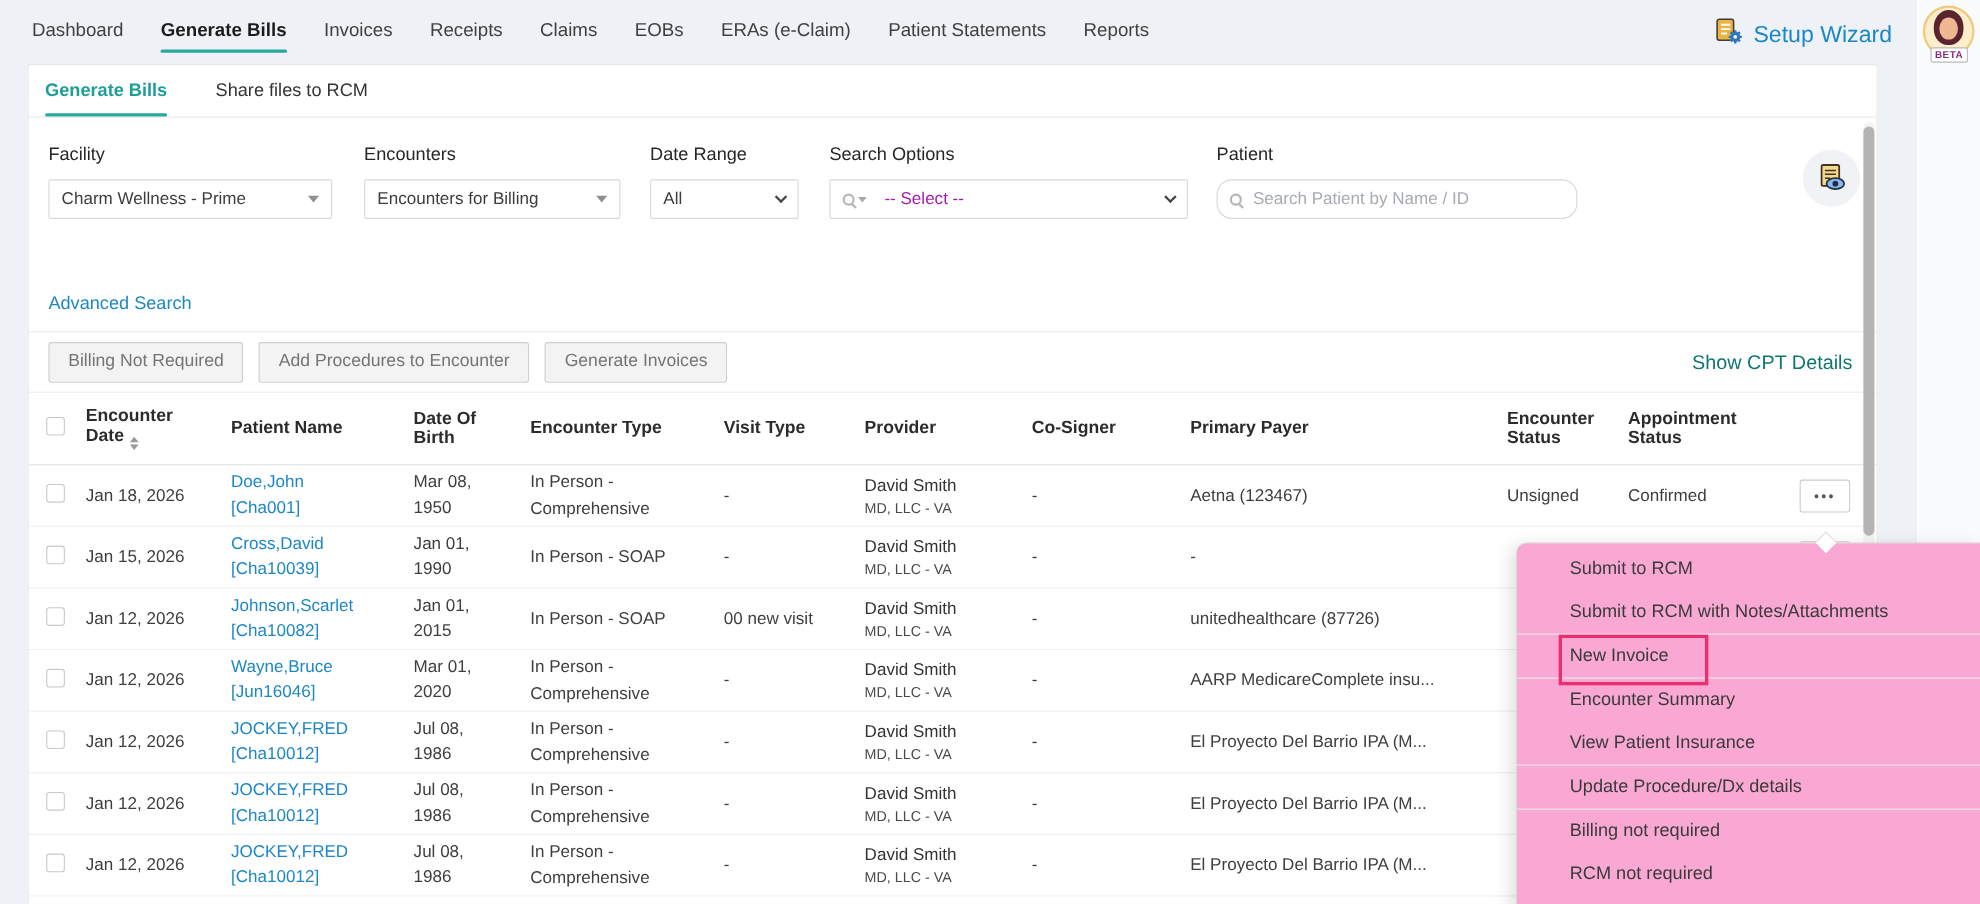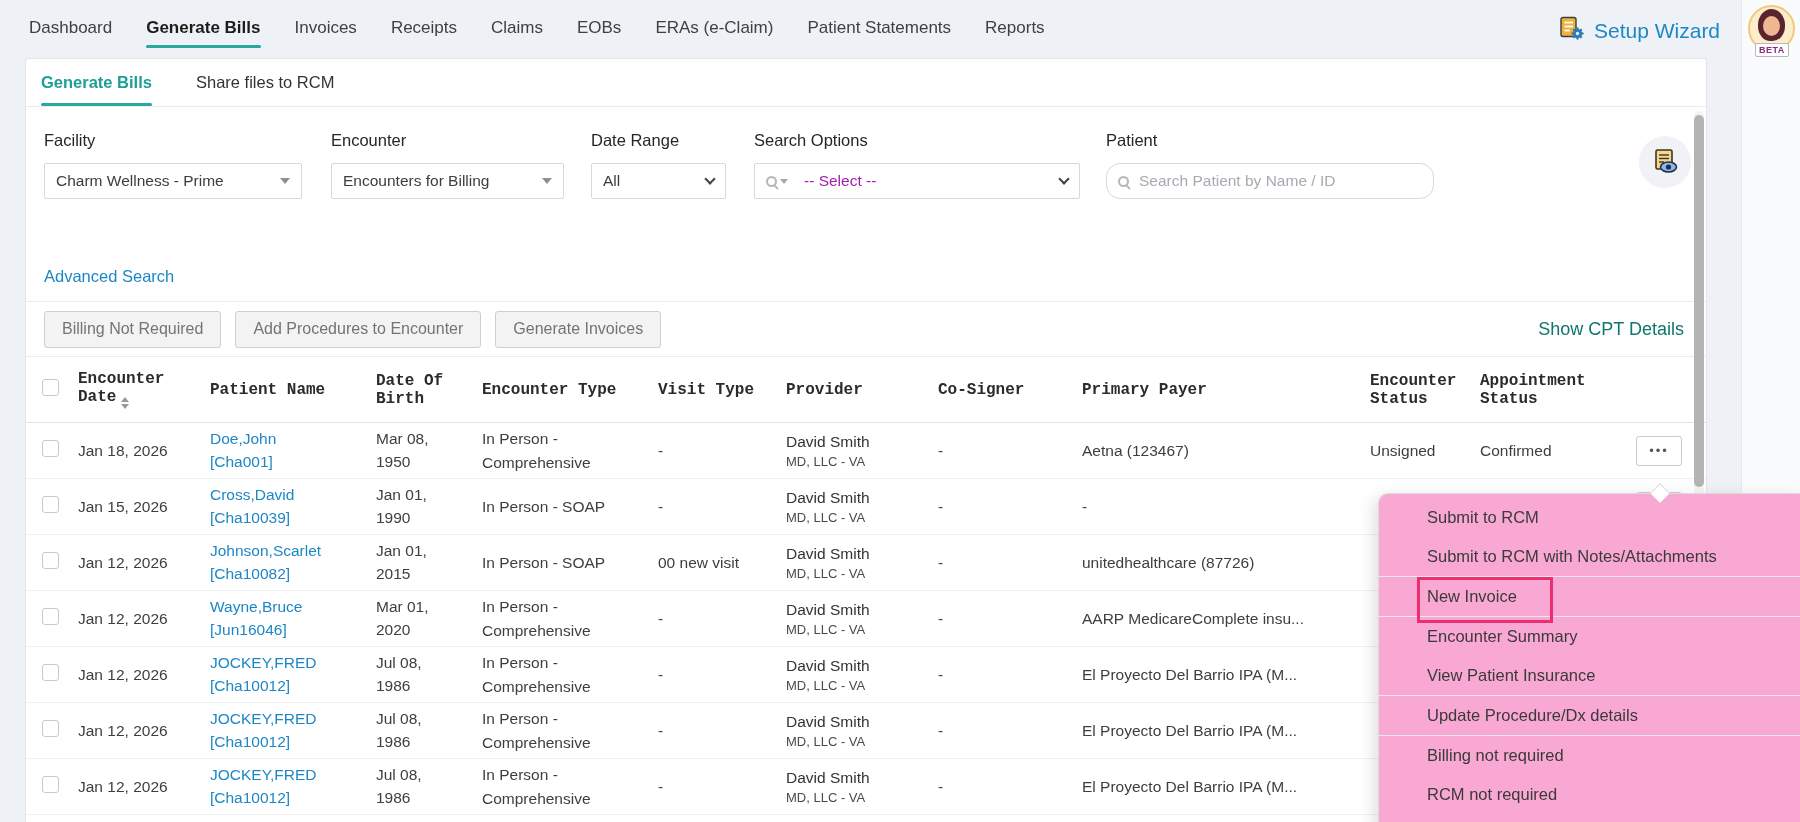--- a/index.html
+++ b/index.html
@@ -53,21 +53,21 @@
 
   
   .toolbar { position:absolute; top:251px; left:18px; right:22px; height:38px; display:flex; align-items:center; }
   .tb-buttons { display:flex; gap:14px; }
   .tbtn { height:37px; padding:0 17px; background:#f3f3f3; border:1px solid #cfcfcf; border-radius:3px; color:#747474; font-size:16px; font-family:inherit; cursor:pointer; white-space:nowrap; }
   .cpt { margin-left:auto; color:#0f766e; font-size:18px; cursor:pointer; text-decoration:none; }
 
   
   .tablewrap { position:absolute; top:297px; left:0; right:0; border-top:1px solid #ececec; }
   .grid { display:grid; grid-template-columns:52px 132px 166px 106px 176px 128px 152px 144px 288px 110px 156px 64px; }
-  .thead { height:66px; align-items:center; border-bottom:1px solid #e2e2e2; font-weight:bold; font-size:16px; color:#2b2b2b;font-family:Liberation Mono, monospace; }
+  .thead { height:66px; align-items:center; border-bottom:1px solid #e2e2e2; font-weight:bold; font-size:16px; color:#2b2b2b; }
   .thead .cell, .trow .cell { padding-right:10px; }
   .c-cb { padding-left:16px; }
   .cb { display:inline-block; width:17px; height:17px; border:1.5px solid #c9c9c9; border-radius:3px; background:#fff; cursor:pointer; }
   .w92 { display:inline-block; max-width:92px; }
   .w68 { display:inline-block; max-width:68px; }
   .w112 { display:inline-block; max-width:112px; }
   .sort { display:inline-flex; flex-direction:column; gap:2px; vertical-align:-1px; margin-left:5px; }
   .sort i { display:block; width:0; height:0; border-left:4px solid transparent; border-right:4px solid transparent; }
   .sort .tu { border-bottom:5px solid #9a9a9a; }
   .sort .td { border-top:5px solid #9a9a9a; }
@@ -146,21 +146,21 @@
 
   <div class="fg fg-facility">
     <span class="flabel">Facility</span>
     <div class="control">
       <span>Charm Wellness - Prime</span>
       <span class="spacer"></span>
         <span class="caret"></span>
     </div>
   </div>
   <div class="fg fg-encounters">
-    <span class="flabel">Encounter</span>
+    <span class="flabel">Encounters</span>
     <div class="control">
       <span>Encounters for Billing</span>
       <span class="spacer"></span>
         <span class="caret"></span>
     </div>
   </div>
   <div class="fg fg-daterange">
     <span class="flabel">Date Range</span>
     <div class="control">
       <span>All</span>

